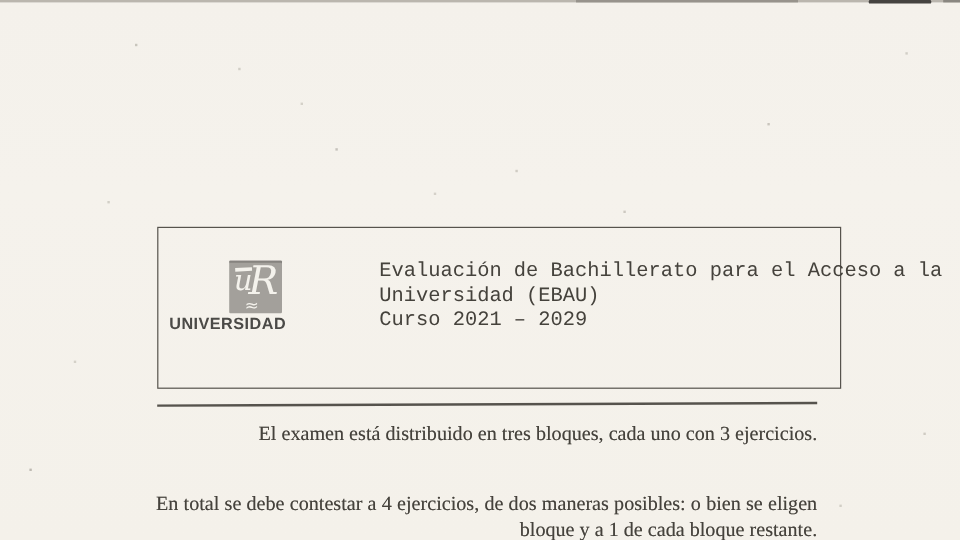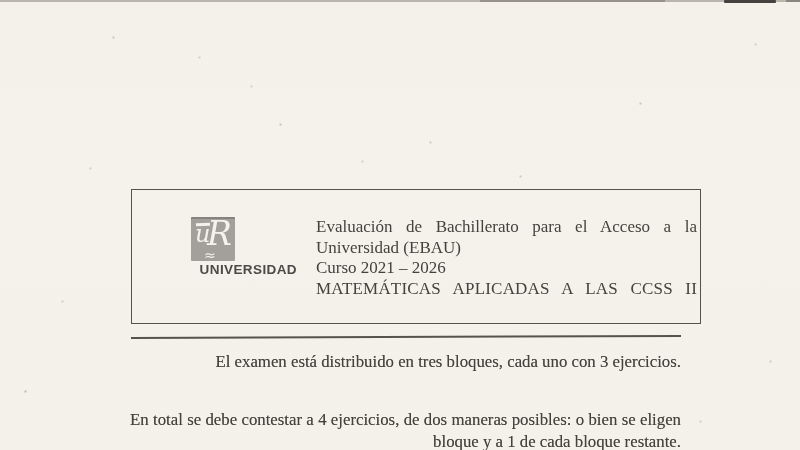--- a/index.html
+++ b/index.html
@@ -66,30 +66,30 @@
     font-family:"DejaVu Serif",serif;font-style:italic;
     font-size:33px;line-height:1;color:#f4f2ec;
   }
   .logo-squiggle{
     position:absolute;left:13px;bottom:-1px;
     font-size:14px;line-height:1;color:#f4f2ec;
     font-family:"DejaVu Sans",sans-serif;
   }
   .uni-name{
     position:absolute;left:9px;top:73px;width:156px;
-    text-align:right;
+    text-align:left;
     font-family:"Liberation Sans","DejaVu Sans",sans-serif;
     font-weight:bold;font-size:13.5px;line-height:14.5px;
     color:var(--logo-ink);letter-spacing:.4px;
   }
   .title-block{
     position:absolute;left:184px;top:27px;width:381px;
     font-size:17px;line-height:20.6px;color:var(--ink);
   }
-  .title-block .line{white-space:nowrap;}
+  .title-block .line{white-space:nowrap;font-family:Liberation Mono, monospace;}
   .title-block .line.j{text-align:justify;text-align-last:justify;}
   .line.caps{letter-spacing:.2px;}
   
   .divider-rule{
     position:absolute;left:131px;top:337px;width:550px;height:2px;
     background:var(--border);
     transform:rotate(-0.22deg);transform-origin:left center;
   }
   .instructions{
     position:absolute;left:130px;top:351px;width:551px;
@@ -120,22 +120,21 @@
       <span class="logo-squiggle">≈</span>
     </div>
 
     <div class="uni-name">
       <div>UNIVERSIDAD</div>
     </div>
 
     <div class="title-block">
         <div class="line j">Evaluación de Bachillerato para el Acceso a la</div>
         <div class="line">Universidad (EBAU)</div>
-        <div class="line">Curso 2021 – 2026</div>
-        <div class="line j caps">MATEMÁTICAS APLICADAS A LAS CCSS II</div>
+        <div class="line">Curso 2021 – 2029</div>
       </div>
   </div>
 
   <div class="divider-rule"></div>
 
   <div class="instructions">
     <div class="para">
         <div class="line">El examen está distribuido en tres bloques, cada uno con 3 ejercicios.</div>
       </div>
     <div class="para">

